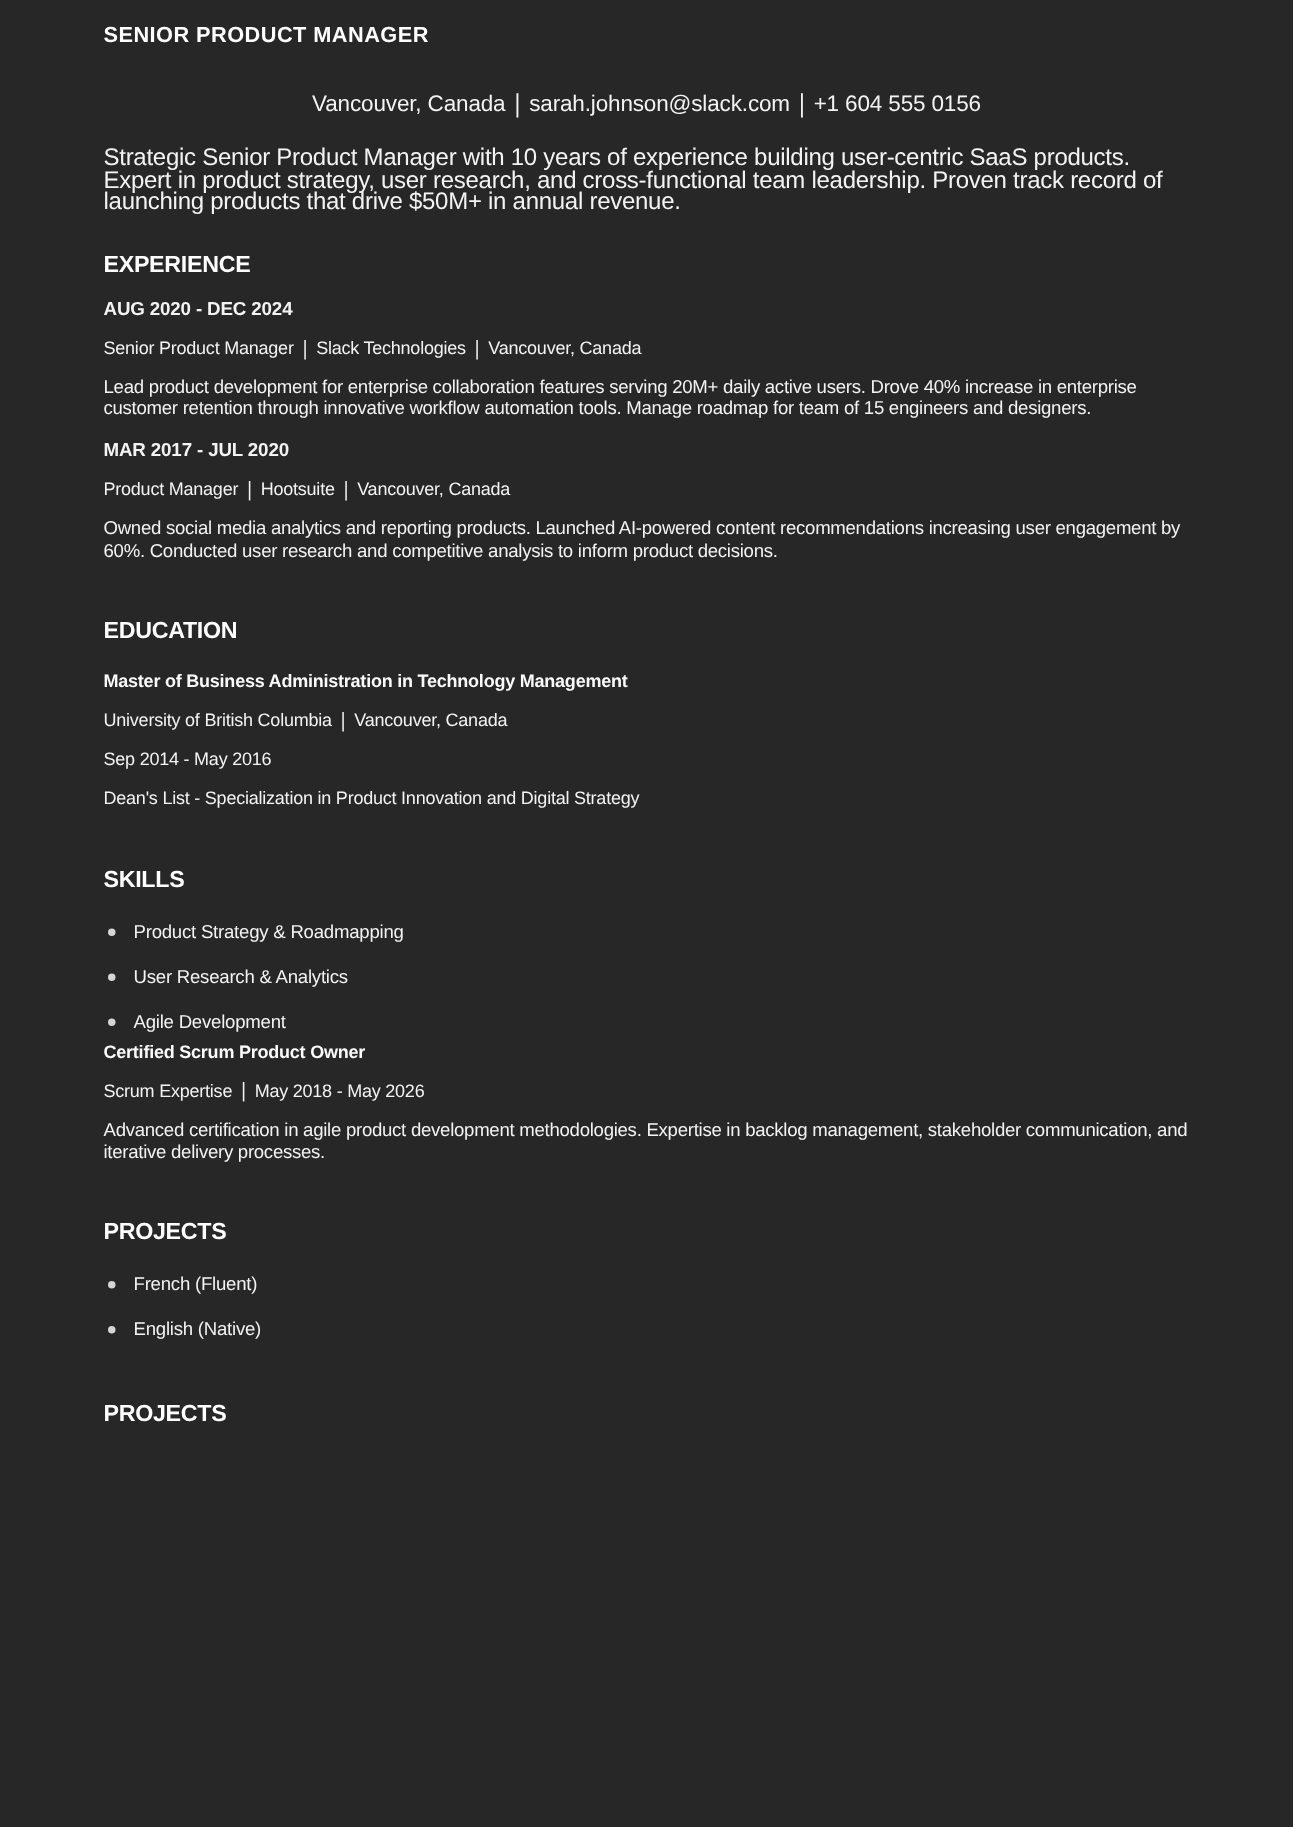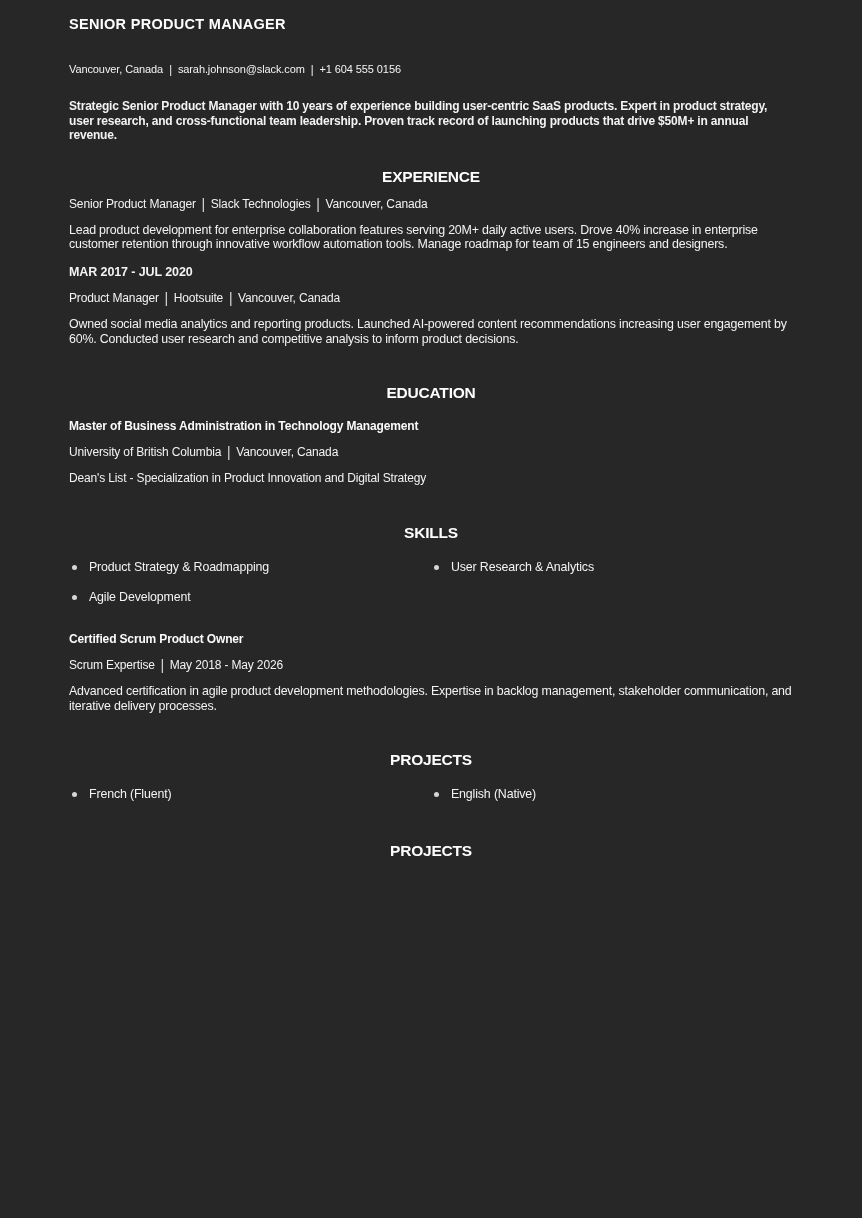--- a/index.html
+++ b/index.html
@@ -32,43 +32,42 @@
   }
   .job-title {
     margin-top: 16px;
     font-size: 14.5px;
     font-weight: bold;
     letter-spacing: 0.3px;
     color: #ffffff;
   }
   .contact {
     margin-top: 30px;
-    font-size: 11px;
+    font-size: 15px;
     letter-spacing: -0.1px;
     line-height: 15px;
+    text-align: center;
   }
   .sep {
     display: inline-block;
     padding: 0 6px;
     transform: scaleY(1.15);
   }
   .summary {
     margin: 22px 0 0 0;
-    font-size: 12px;
+    font-size: 16px;
     line-height: 14.6px;
     letter-spacing: -0.18px;
-    font-weight: bold;
   }
   h2 {
     margin: 38px 0 0 0;
     font-size: 15.5px;
     font-weight: bold;
     letter-spacing: -0.2px;
     color: #ffffff;
-    text-align: center;
   }
   h2.tight {
     margin-top: 25px;
   }
   .entry {
     margin: 0;
   }
   .entry-dates {
     margin-top: 12px;
     font-size: 12.5px;
@@ -93,21 +92,21 @@
     letter-spacing: -0.18px;
   }
   .after-h2 {
     margin-top: 16px;
   }
   ul.two-col {
     list-style: none;
     margin: 18px 0 0 0;
     padding: 0;
     display: grid;
-    grid-template-columns: 1fr 1fr;
+    grid-template-columns: 1fr;
     row-gap: 15px;
     column-gap: 0;
     font-size: 12.4px;
     letter-spacing: -0.15px;
     line-height: 15px;
   }
   ul.two-col li {
     position: relative;
     padding-left: 20px;
   }
@@ -131,20 +130,21 @@
 
   <div class="contact">
     <span>Vancouver, Canada</span><span class="sep">|</span><span>sarah.johnson@slack.com</span><span class="sep">|</span><span>+1 604 555 0156</span>
   </div>
 
   <p class="summary">Strategic Senior Product Manager with 10 years of experience building user-centric SaaS products. Expert in product strategy, user research, and cross-functional team leadership. Proven track record of launching products that drive $50M+ in annual revenue.</p>
 
   <h2 class="tight">EXPERIENCE</h2>
 
   <div class="entry">
+    <div class="entry-dates after-h2" style="margin-top:13px">AUG 2020 - DEC 2024</div>
     <div class="line">
       <span>Senior Product Manager</span><span class="sep">|</span><span>Slack Technologies</span><span class="sep">|</span><span>Vancouver, Canada</span>
     </div>
     <p class="desc">Lead product development for enterprise collaboration features serving 20M+ daily active users. Drove 40% increase in enterprise customer retention through innovative workflow automation tools. Manage roadmap for team of 15 engineers and designers.</p>
   </div>
 
   <div class="entry">
     <div class="entry-dates" style="margin-top:13px">MAR 2017 - JUL 2020</div>
     <div class="line">
       <span>Product Manager</span><span class="sep">|</span><span>Hootsuite</span><span class="sep">|</span><span>Vancouver, Canada</span>
@@ -152,34 +152,35 @@
     <p class="desc">Owned social media analytics and reporting products. Launched AI-powered content recommendations increasing user engagement by 60%. Conducted user research and competitive analysis to inform product decisions.</p>
   </div>
 
   <h2>EDUCATION</h2>
 
   <div class="entry">
     <div class="line bold" style="margin-top:17px">Master of Business Administration in Technology Management</div>
     <div class="line">
       <span>University of British Columbia</span><span class="sep">|</span><span>Vancouver, Canada</span>
     </div>
+    <div class="line">Sep 2014 - May 2016</div>
     <div class="line">Dean's List - Specialization in Product Innovation and Digital Strategy</div>
   </div>
 
   <h2>SKILLS</h2>
 
   <ul class="two-col">
     <li><span class="dot"></span><span>Product Strategy &amp; Roadmapping</span></li>
     <li><span class="dot"></span><span>User Research &amp; Analytics</span></li>
     <li><span class="dot"></span><span>Agile Development</span></li>
   </ul>
 
 
   <div class="entry">
-    <div class="line bold" style="margin-top:27px">Certified Scrum Product Owner</div>
+    <div class="line bold" style="margin-top:5px">Certified Scrum Product Owner</div>
     <div class="line">
       <span>Scrum Expertise</span><span class="sep">|</span><span>May 2018 - May 2026</span>
     </div>
     <p class="desc">Advanced certification in agile product development methodologies. Expertise in backlog management, stakeholder communication, and iterative delivery processes.</p>
   </div>
 
   <h2>PROJECTS</h2>
 
   <ul class="two-col">
     <li><span class="dot"></span><span>French (Fluent)</span></li>

